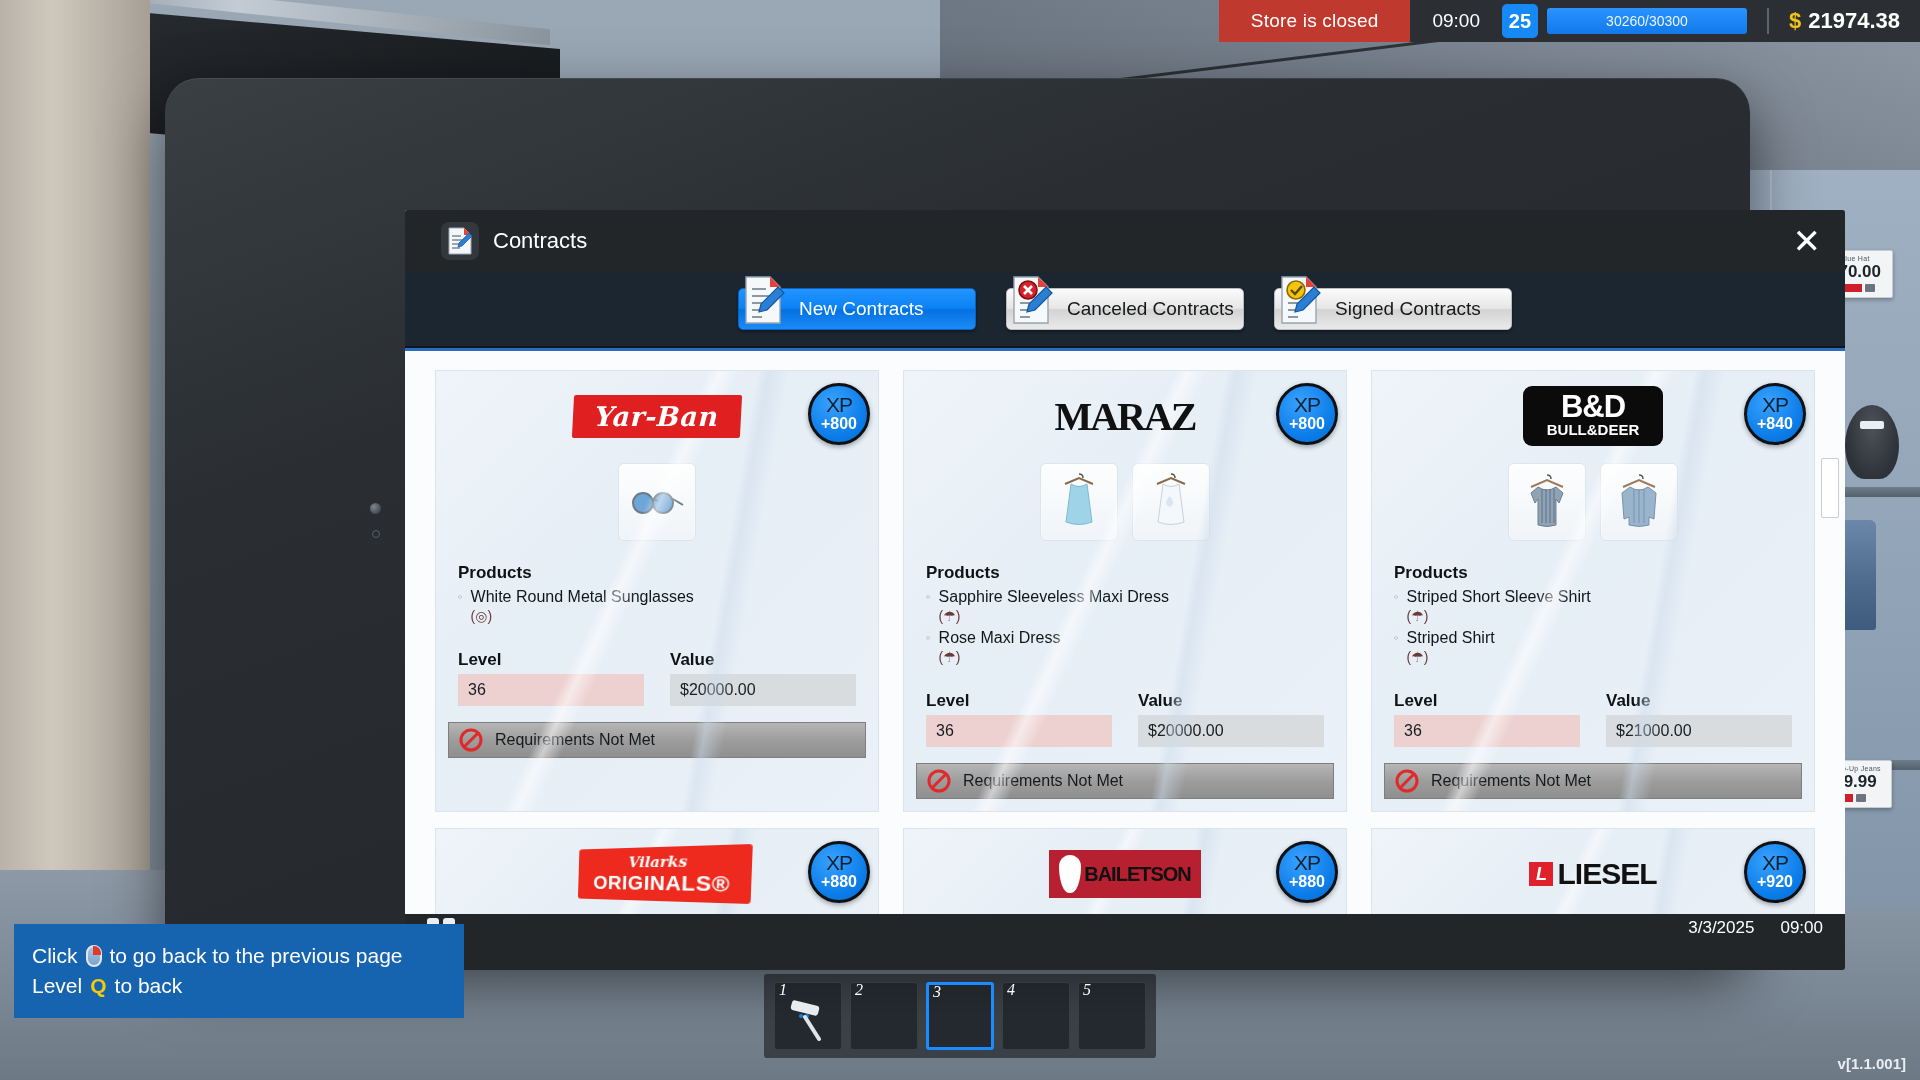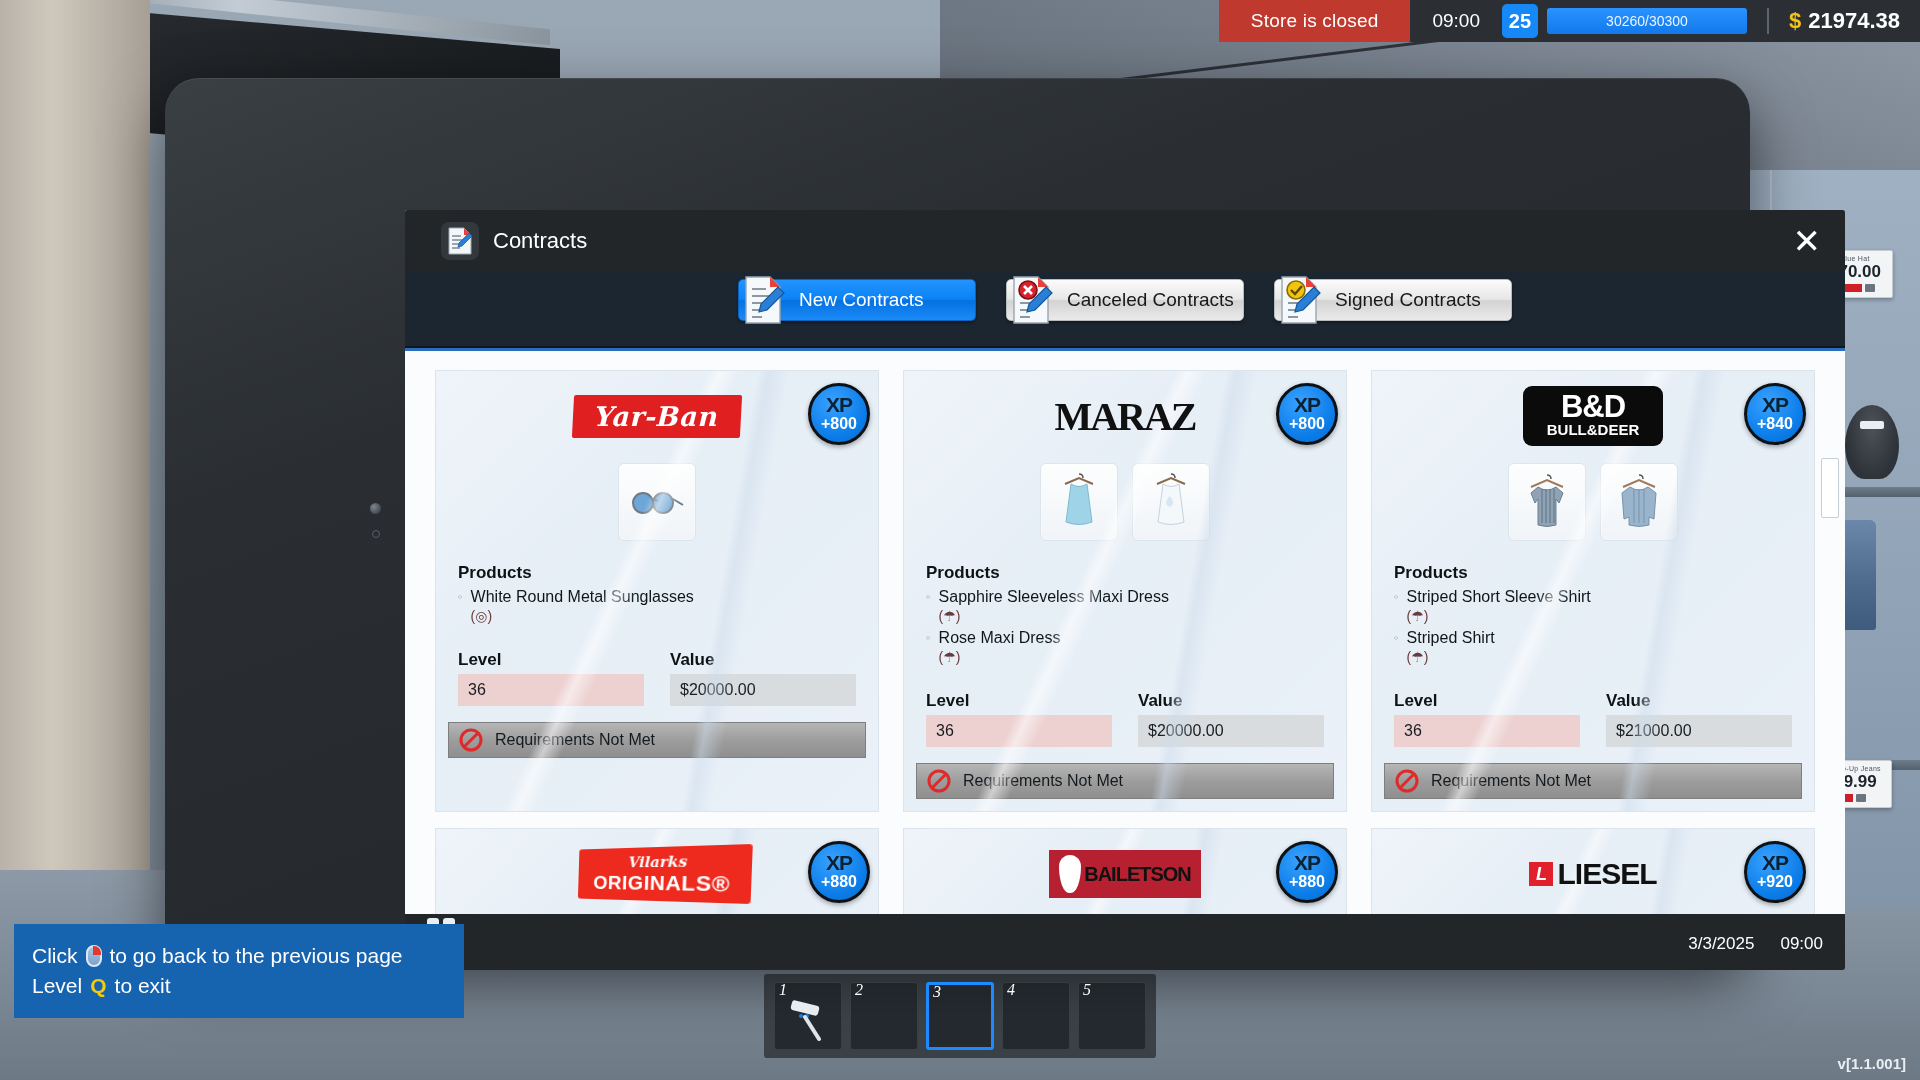--- a/index.html
+++ b/index.html
@@ -142,21 +142,21 @@
   }
 
   
   .tabs-strip {
     height: 76px; background: #1c2631;
     display: flex; align-items: center; justify-content: center; gap: 30px;
     border-bottom: 2px solid #0f1720;
   }
   .tab {
     position: relative; height: 60px; min-width: 238px;
-    display:flex; cursor: pointer;
+    display:flex; align-items:center; cursor: pointer;
   }
   .tab .tab-body {
     flex: 1; height: 42px; border-radius: 5px;
     display:flex; align-items:center; padding-left: 60px;
     font-size: 19px; color: #16181a;
     background: linear-gradient(180deg,#fbfbfb 0%,#e7e7e7 48%,#d3d3d3 52%,#eaeaea 100%);
     border:1px solid #b9bcbe;
     box-shadow: 0 2px 3px rgba(0,0,0,.35);
   }
   .tab.active .tab-body {
@@ -186,21 +186,21 @@
     pointer-events:none;
   }
   .card-logo-row { position: relative; height: 70px; display:flex; align-items:center; justify-content:center; }
   .xp-badge {
     position:absolute; right: -14px; top: 2px; width: 62px; height: 62px;
     border-radius: 50%; background: radial-gradient(circle at 38% 30%, #39a2ff 0%, #0b7ce8 65%, #0a6cc9 100%);
     border: 3px solid #0c1116; color:#fff;
     display:flex; flex-direction:column; align-items:center; justify-content:center;
     box-shadow: 0 2px 5px rgba(0,0,0,.35);
   }
-  .xp-badge .xp-word { font-size: 21px; font-weight: bold; color:#0b2233; letter-spacing:-1px; line-height:.95; }
+  .xp-badge .xp-word { font-size: 21px; font-weight: normal; color:#0b2233; letter-spacing:-1px; line-height:.95; }
   .xp-badge .xp-amt { font-size: 16px; font-weight: bold; margin-top: 1px; }
 
   
   .logo-yarban {
     background:#e02020; color:#fff; padding: 6px 22px; border-radius:2px;
     font-family:"DejaVu Serif", serif; font-style: italic; font-weight:bold;
     font-size: 27px; letter-spacing: .5px; transform: skewX(-3deg);
   }
   .logo-maraz { font-family:"Liberation Serif", serif; font-weight:bold; font-size: 40px; color:#111; letter-spacing: -2px; }
   .logo-bd {
@@ -254,21 +254,21 @@
   }
 
   .scrollbar {
     position:absolute; right: 6px; top: 110px; width: 18px; height: 60px;
     background:#fff; border:1px solid #c7cfd6; border-radius: 2px; cursor: pointer;
   }
 
   
   .screen-bottom {
     position:absolute; left:0; bottom:0; width: 100%; height: 56px;
-    background: #222629; display:flex; align-items:flex-end; padding: 16px 22px;
+    background: #222629; display:flex; align-items:flex-start; padding: 4px 22px;
     justify-content: space-between;
   }
   .apps-btn { display:grid; grid-template-columns: 1fr 1fr; gap:4px; cursor:pointer; }
   .apps-btn i { display:block; width: 12px; height: 16px; background:#e9eef2; border-radius: 3px; }
   .screen-dt { color:#fff; font-size: 17px; display:flex; gap: 26px; }
 
   
   .hintbox {
     position:absolute; left: 14px; bottom: 62px; width: 450px;
     background: #1663b0; padding: 14px 18px; z-index: 45;
@@ -700,21 +700,21 @@
 
   <div class="hintbox">
     <div class="hint-line">
       <span>Click</span>
       <span class="mouse-ic"></span>
       <span>to go back to the previous page</span>
     </div>
     <div class="hint-line">
       <span>Level</span>
       <span class="key-q">Q</span>
-      <span>to exit</span>
+      <span>to back</span>
     </div>
   </div>
 
   <div class="hotbar">
     <div class="slot">
       <span class="num">1</span>
       <svg class="broom" viewBox="0 0 44 44">
         <rect x="4" y="6" width="28" height="10" rx="3" fill="#e8ecef" transform="rotate(14 18 11)"></rect>
         <circle cx="14" cy="19" r="2" fill="#1b7fe0"></circle>
         <circle cx="20" cy="19" r="2" fill="#1b7fe0"></circle>

